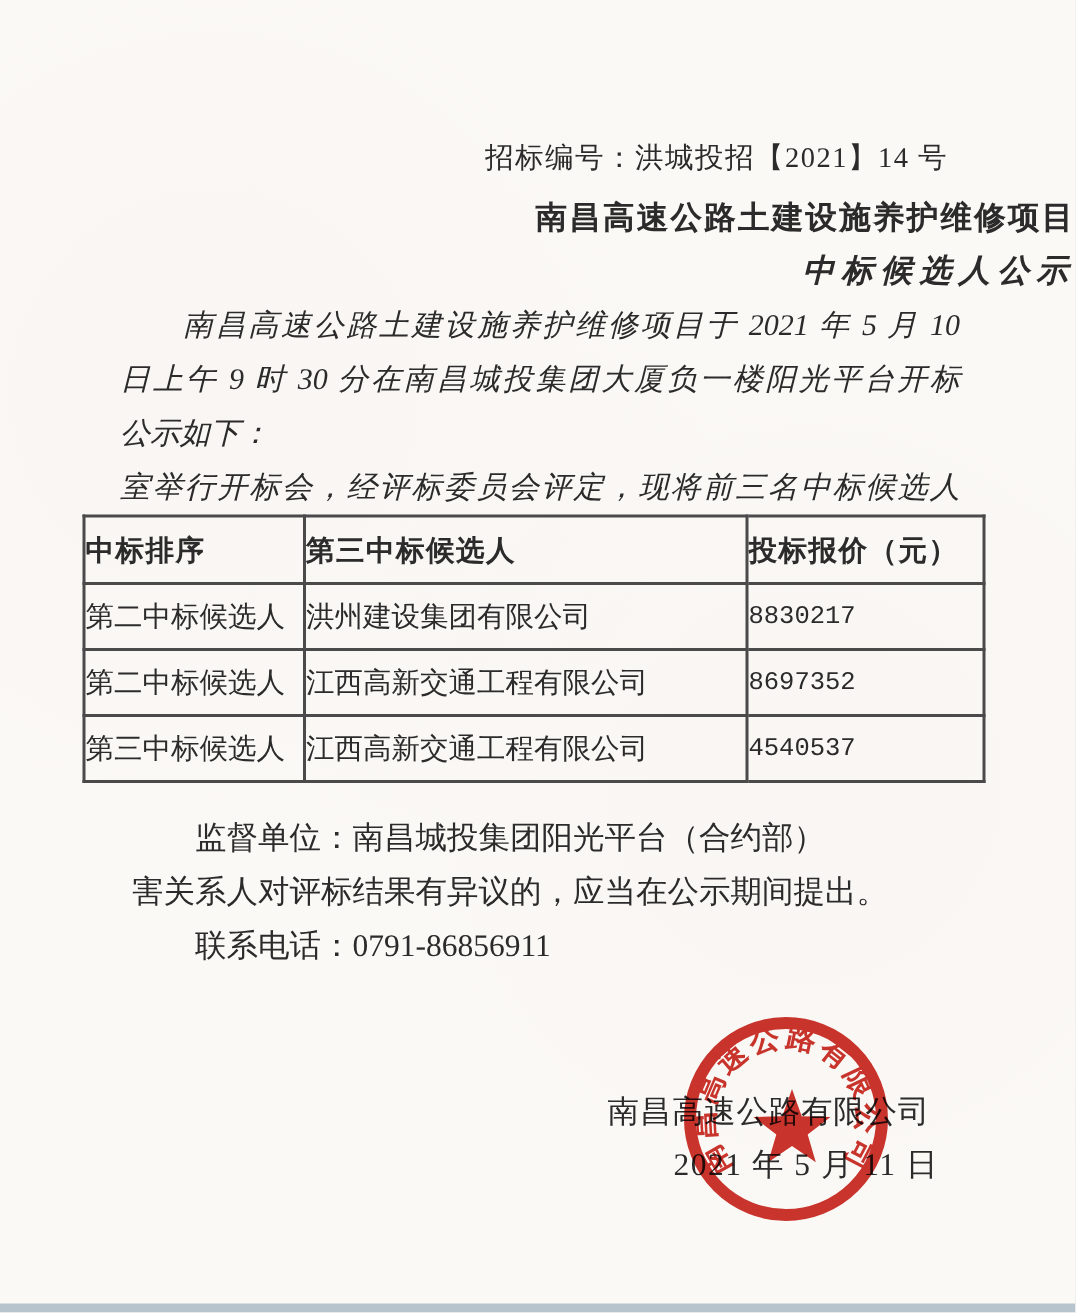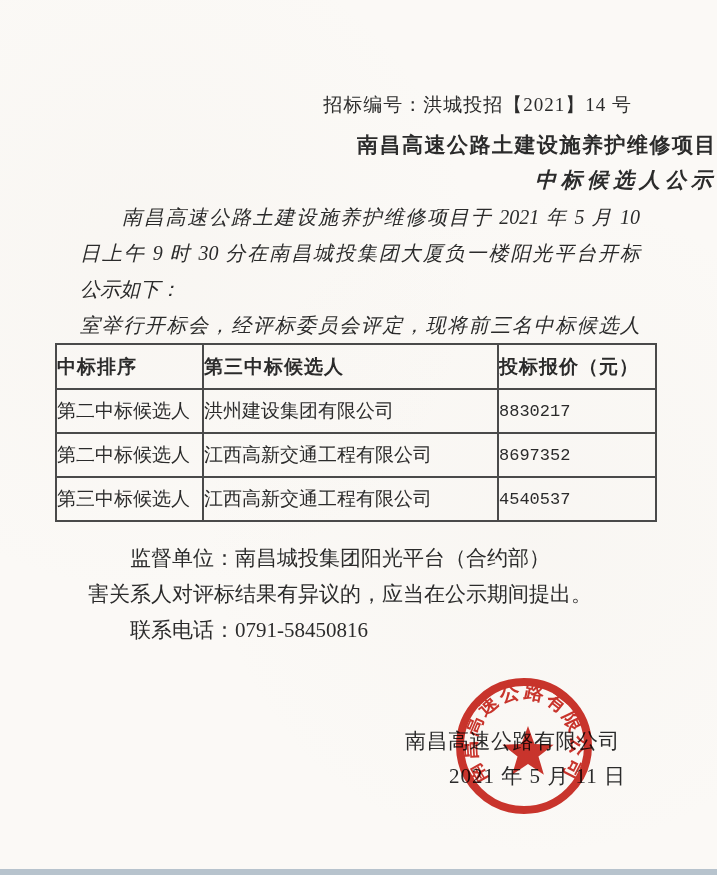--- a/index.html
+++ b/index.html
@@ -93,21 +93,21 @@
       <td>第三中标候选人</td>
       <td>江西高新交通工程有限公司</td>
       <td class="price-cell">4540537</td>
     </tr>
   </tbody>
     </table>
 
   <div class="para2">
     <div class="line indent">监督单位：南昌城投集团阳光平台（合约部）</div>
     <div class="line">害关系人对评标结果有异议的，应当在公示期间提出。</div>
-    <div class="line indent">联系电话：0791-58450816</div>
+    <div class="line indent">联系电话：0791-86856911</div>
   </div>
 
   <div class="sign-company">南昌高速公路有限公司</div>
   <div class="sign-date">2021 年 5 月 11 日</div>
 
   <svg class="stamp" viewBox="-75 -75 150 150" xmlns="http://www.w3.org/2000/svg">
     <circle cx="0" cy="0" r="64" fill="none" stroke-width="8" stroke="#c8231b"></circle>
     <polygon points="0,-27 6.47,-8.9 25.68,-8.34 10.46,3.4 15.87,21.84 0,11 -15.87,21.84 -10.46,3.4 -25.68,-8.34 -6.47,-8.9" transform="translate(4,7)" fill="#c8231b"></polygon>
     <defs>
       <path id="sealArc" d="M -33.9 33.9 A 48 48 0 1 1 33.9 33.9" fill="none"></path>

